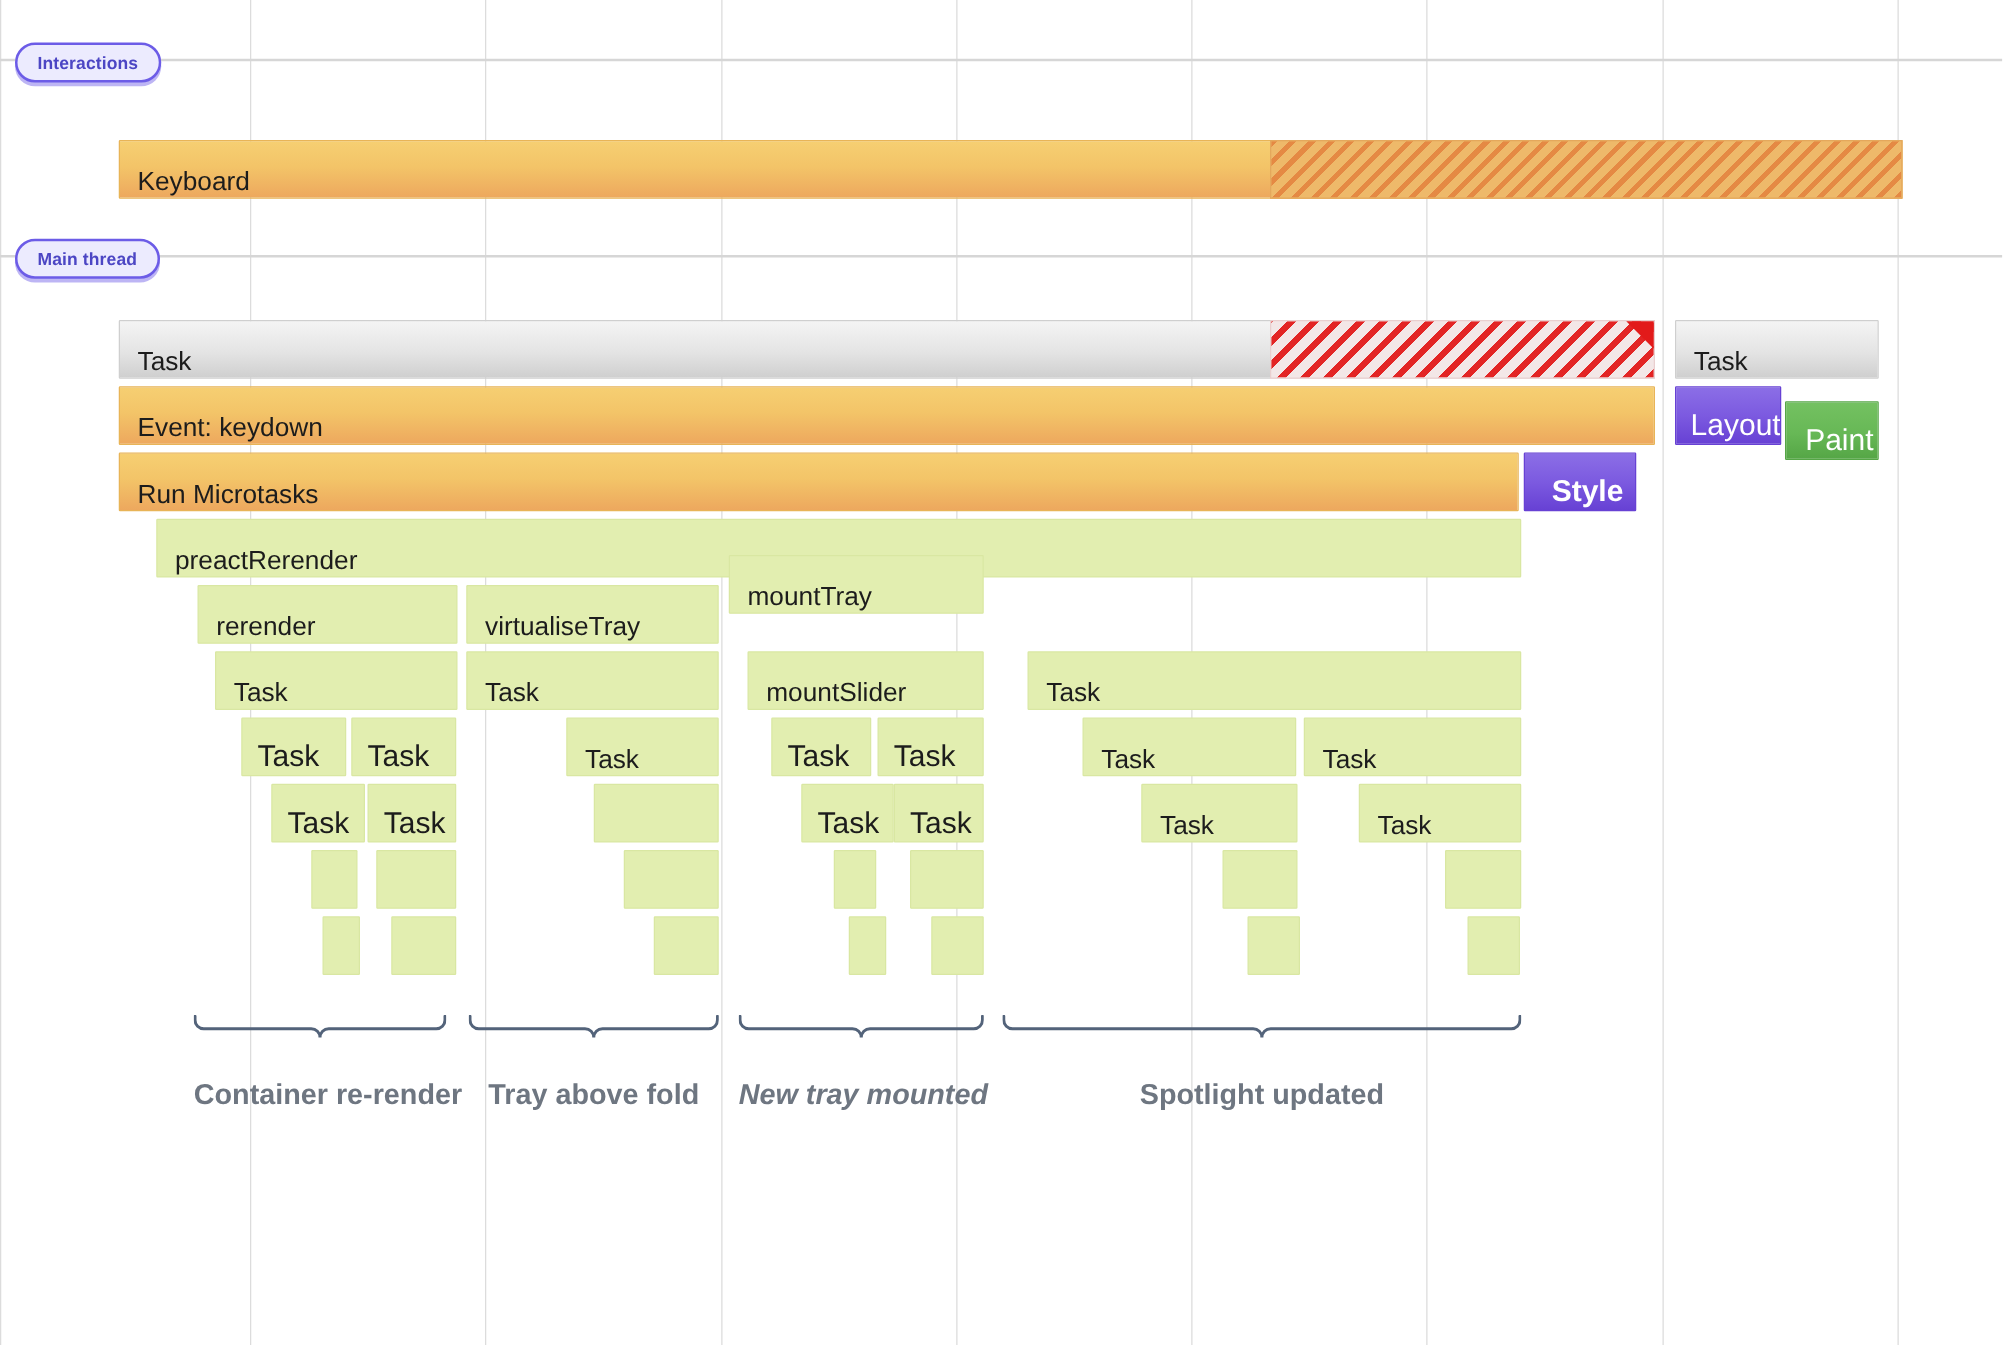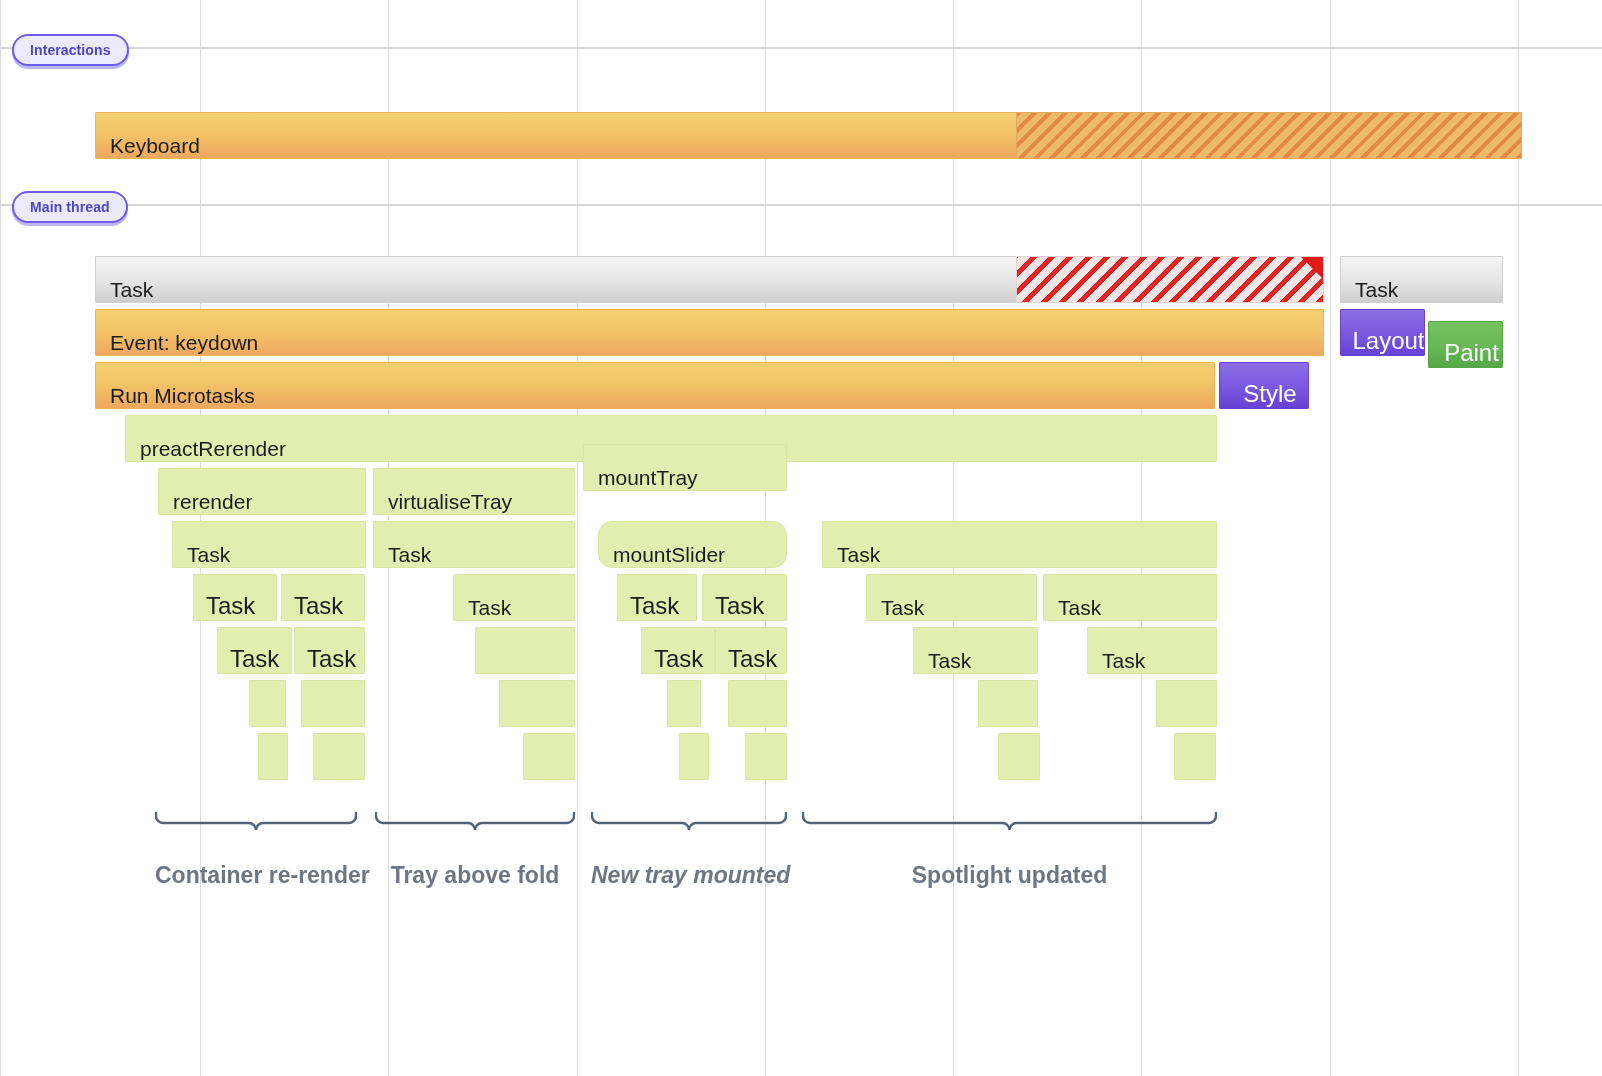--- a/index.html
+++ b/index.html
@@ -175,42 +175,42 @@
     </div>
     <div class="blk c-purple small" style="left: 1340px; top: 309px; width: 85px; height: 47px;">
       <span>Layout</span>
     </div>
     <div class="blk c-greenbtn small" style="left: 1428px; top: 321px; width: 75px; height: 47px;">
       <span>Paint</span>
     </div>
     <div class="blk c-orange" style="left: 95px; top: 362px; width: 1120px; height: 47px;">
       <span>Run Microtasks</span>
     </div>
-    <div class="blk c-purple small" style="left: 1219px; top: 362px; width: 90px; height: 47px;">
+    <div class="blk c-purple small" style="left: 1219px; top: 362px; width: 90px; height: 47px; font-weight: bold;">
       <span>Style</span>
     </div>
     <div class="blk c-green" style="left: 125px; top: 415px; width: 1092px; height: 47px;">
       <span>preactRerender</span>
     </div>
     <div class="blk c-green" style="left: 158px; top: 468px; width: 208px; height: 47px;">
       <span>rerender</span>
     </div>
     <div class="blk c-green" style="left: 373px; top: 468px; width: 202px; height: 47px;">
       <span>virtualiseTray</span>
     </div>
     <div class="blk c-green" style="left: 583px; top: 444px; width: 204px; height: 47px;">
       <span>mountTray</span>
     </div>
     <div class="blk c-green" style="left: 172px; top: 521px; width: 194px; height: 47px;">
       <span>Task</span>
     </div>
     <div class="blk c-green" style="left: 373px; top: 521px; width: 202px; height: 47px;">
       <span>Task</span>
     </div>
-    <div class="blk c-green" style="left: 598px; top: 521px; width: 189px; height: 47px; border-radius: 14px;">
+    <div class="blk c-green" style="left: 598px; top: 521px; width: 189px; height: 47px;">
       <span>mountSlider</span>
     </div>
     <div class="blk c-green" style="left: 822px; top: 521px; width: 395px; height: 47px;">
       <span>Task</span>
     </div>
     <div class="blk c-green small" style="left: 193px; top: 574px; width: 84px; height: 47px;">
       <span>Task</span>
     </div>
     <div class="blk c-green small" style="left: 281px; top: 574px; width: 84px; height: 47px;">
       <span>Task</span>

